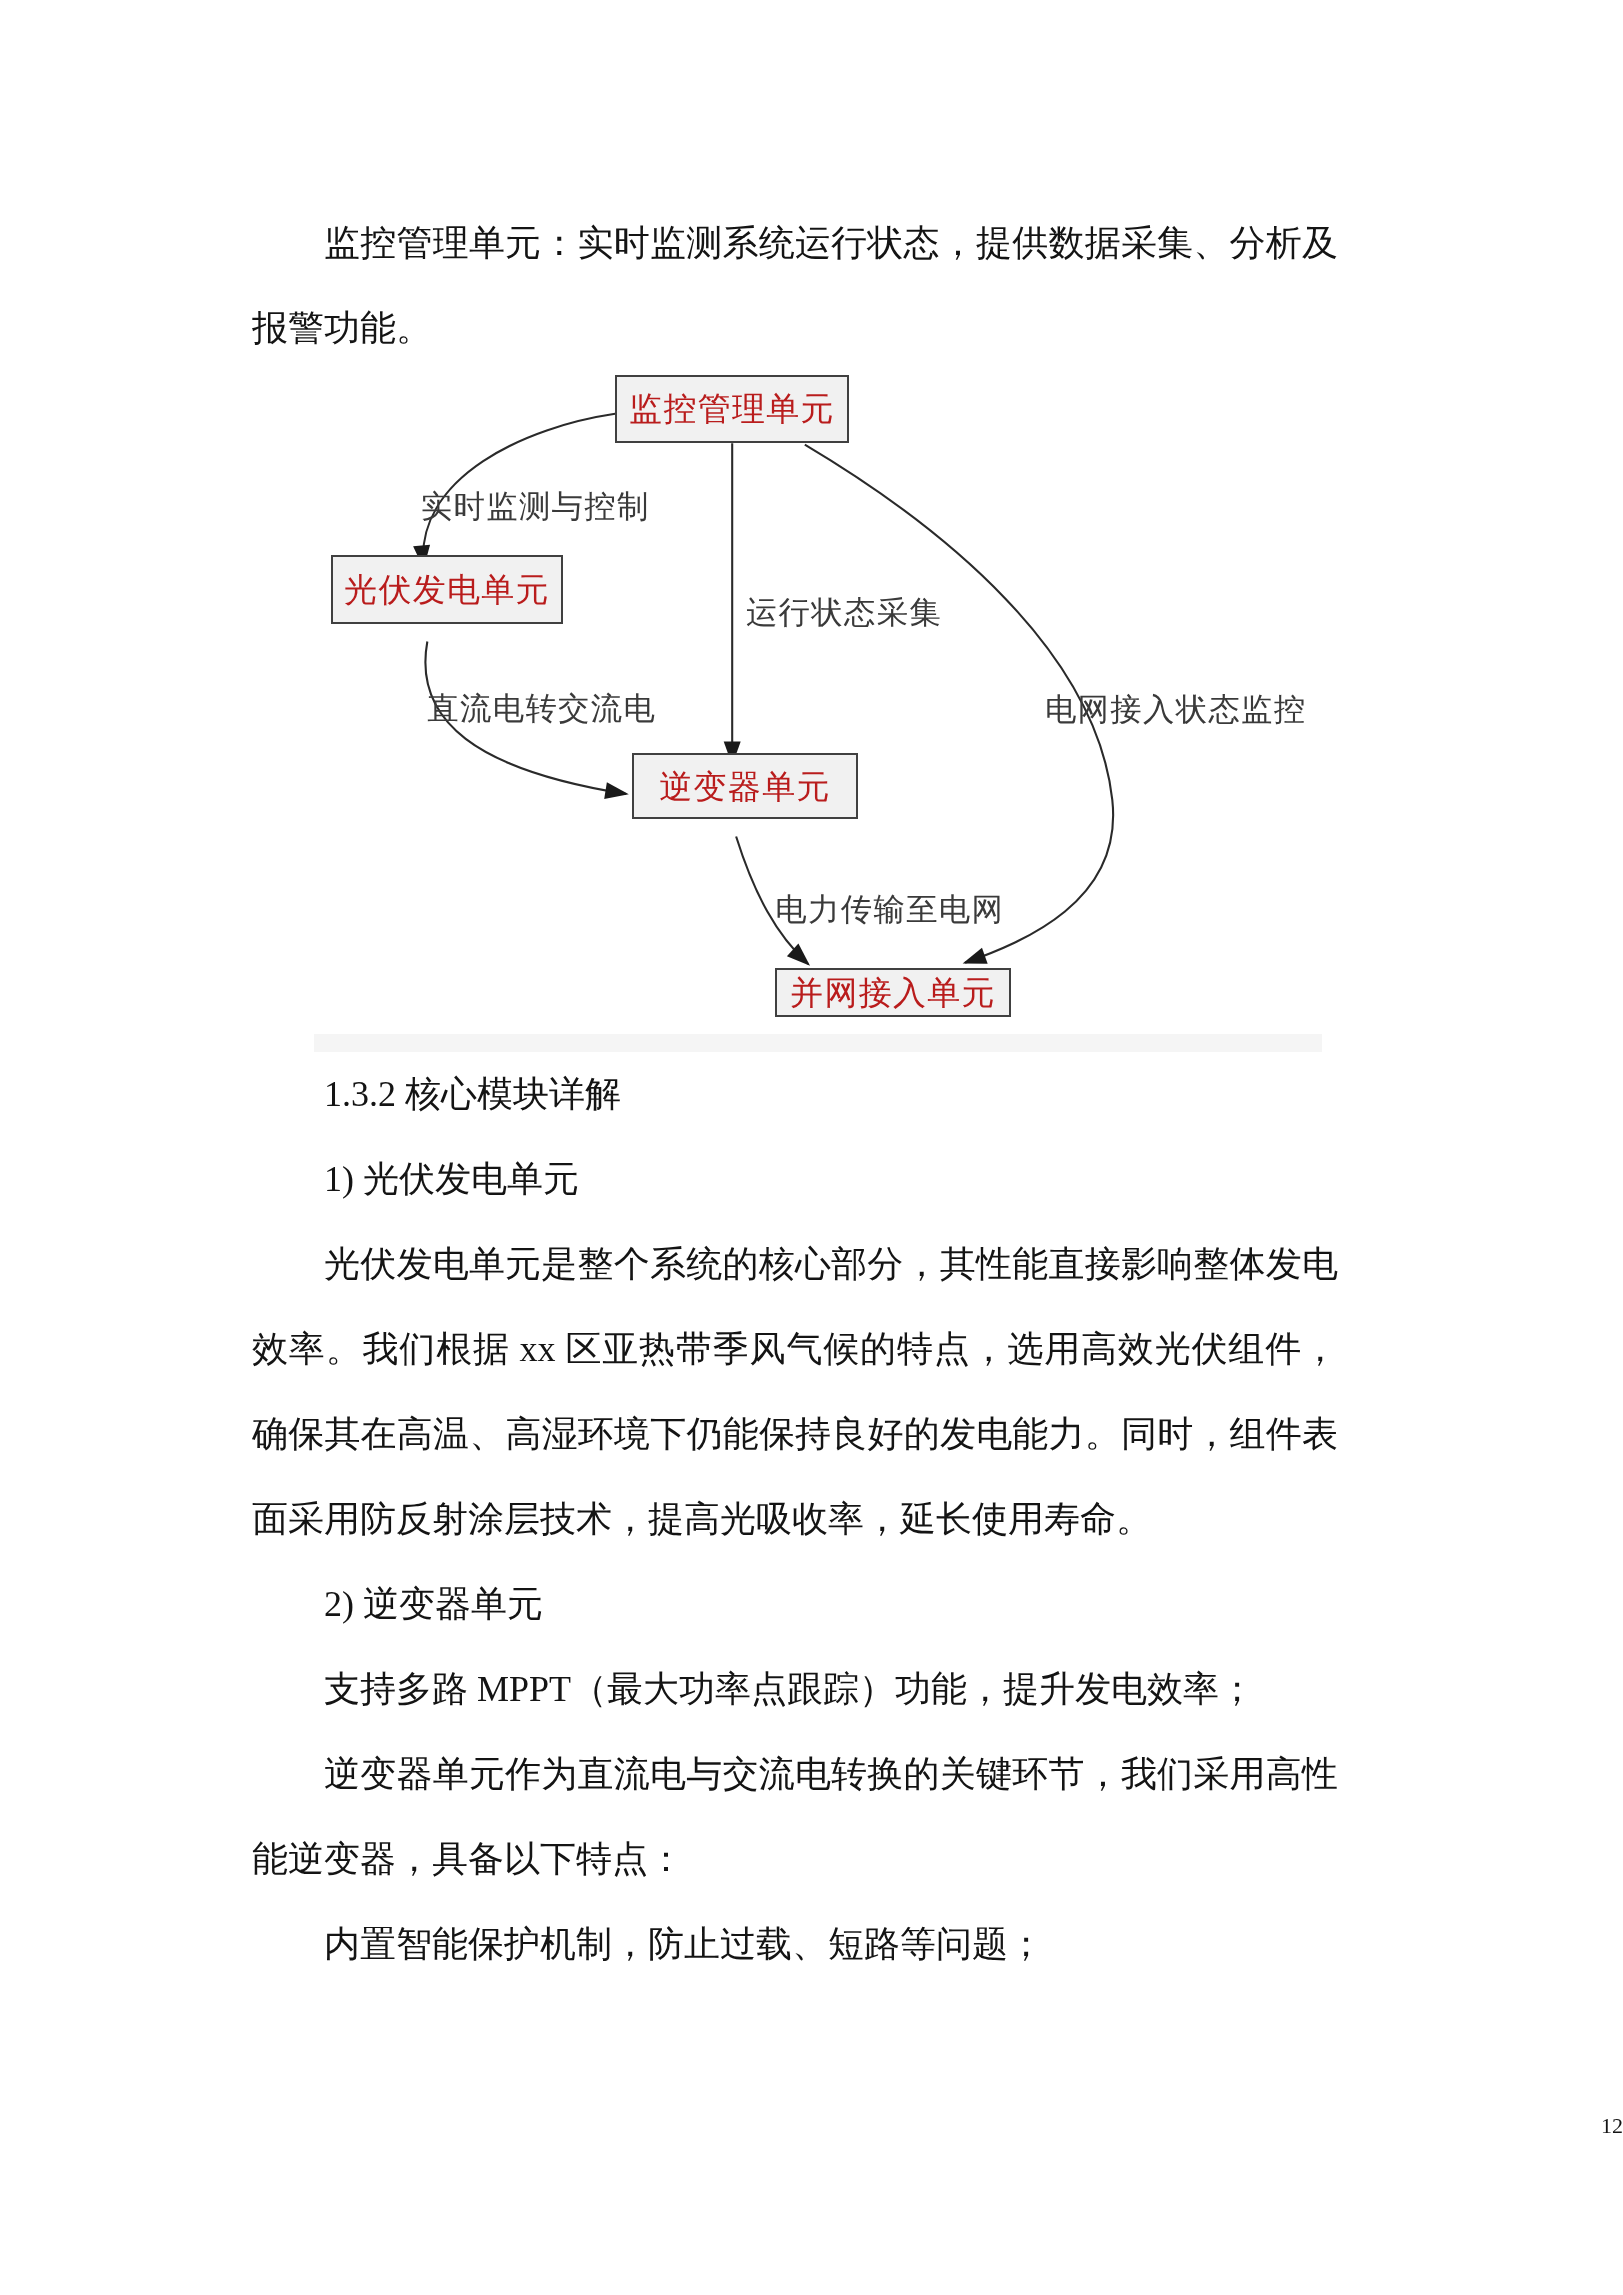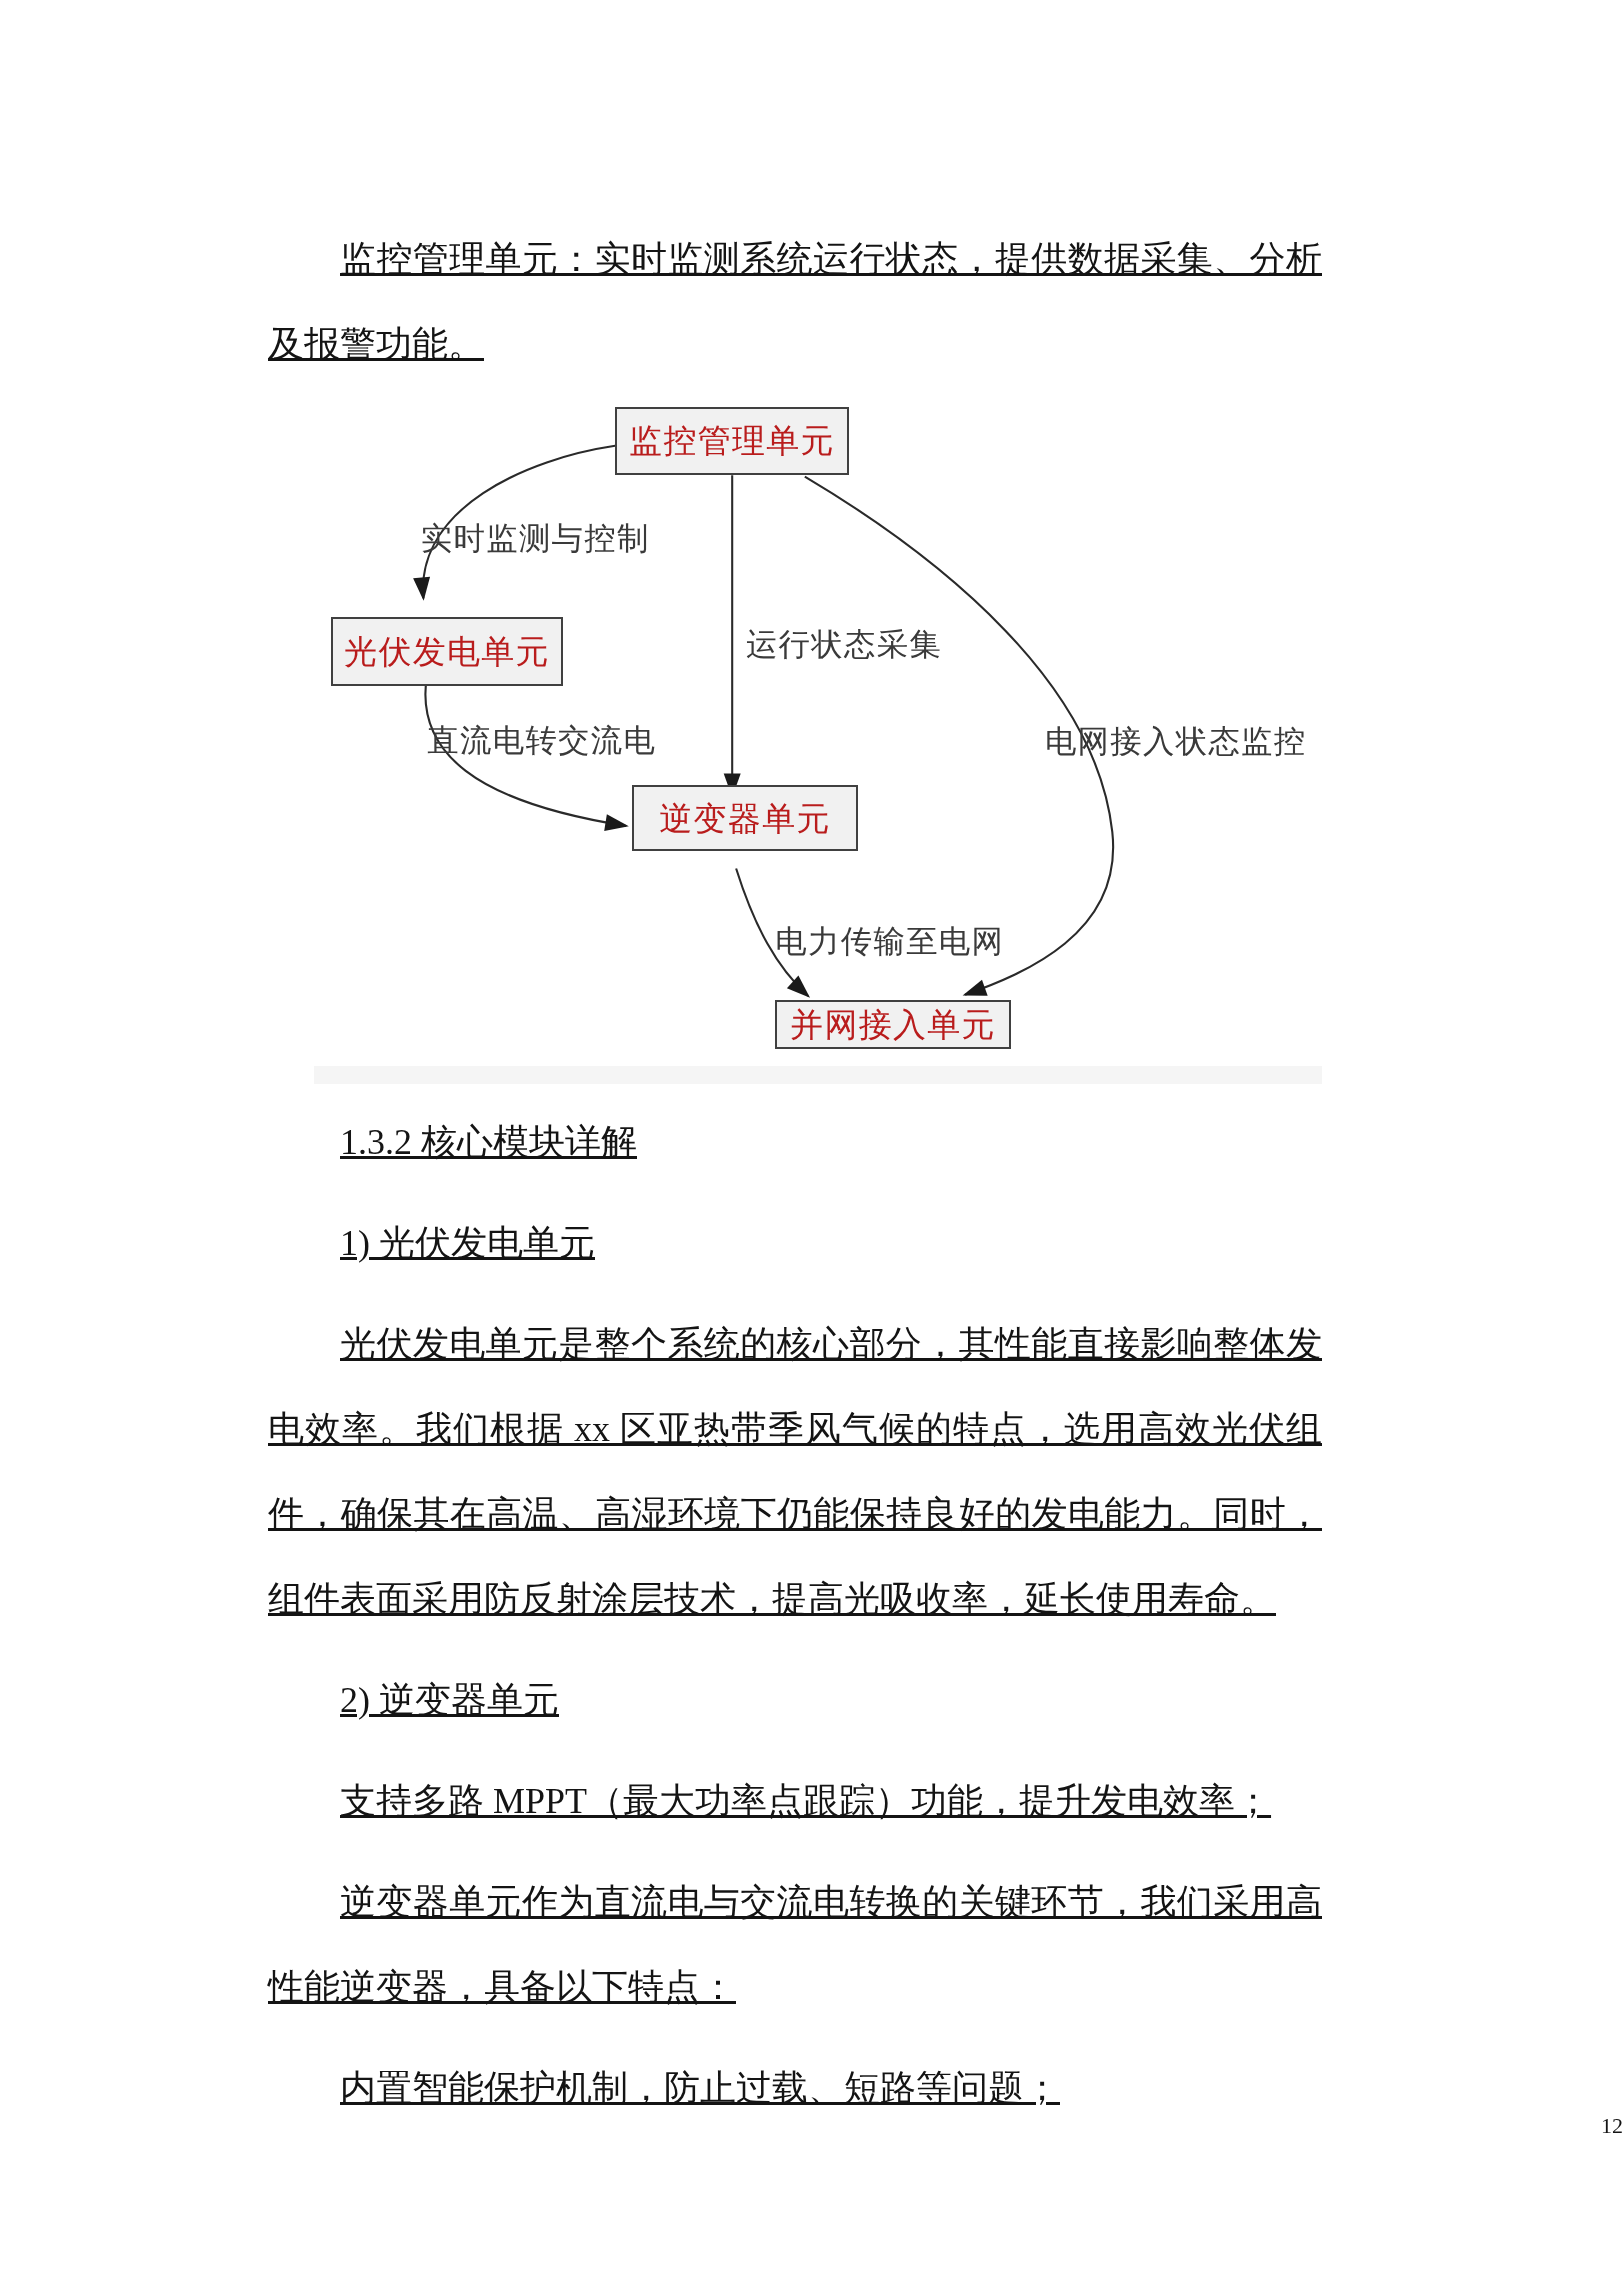--- a/index.html
+++ b/index.html
@@ -14,21 +14,21 @@
   }
   .content {
     position: absolute;
     left: 252px;
     top: 201px;
     width: 1086px;
     font-size: 36px;
     line-height: 85px;
     text-align: justify;
   }
-  .content p { margin: 16px; text-indent: 2em; text-decoration: underline; }
+  .content p { margin: 0; text-indent: 2em; }
 
   
   .diagram {
     position: relative;
     width: 1086px;
     height: 681px;
     text-indent: 0;
     font-family: "Liberation Sans", "DejaVu Sans", sans-serif;
   }
   .diagram-svg { position: absolute; left: 0; top: 0; }
@@ -45,21 +45,21 @@
     background: #f1f1f1;
     display: flex;
     align-items: center;
     justify-content: center;
     font-size: 33px;
     color: #b91c1c;
     letter-spacing: 1.3px;
     white-space: nowrap;
   }
   .dnode-monitor  { left: 363px; top: 3.9px;   width: 234px; height: 68px; }
-  .dnode-pv       { left: 79px; top: 214px; width: 232px; height: 69px; }
+  .dnode-pv       { left: 79px; top: 184px; width: 232px; height: 69px; }
   .dnode-inverter { left: 380px; top: 382px; width: 226px; height: 66px; }
   .dnode-grid     { left: 523px; top: 597px; width: 236px; height: 49px; }
 
   .edge-label { font-size: 48px; fill: #3a3a3a; letter-spacing: 2px; }
   .edge-path  { fill: none; stroke: #2a2a2a; stroke-width: 3.2px; }
 
   .footer {
     position: absolute;
     left: 0; top: 2093px;
     width: 1623px;

